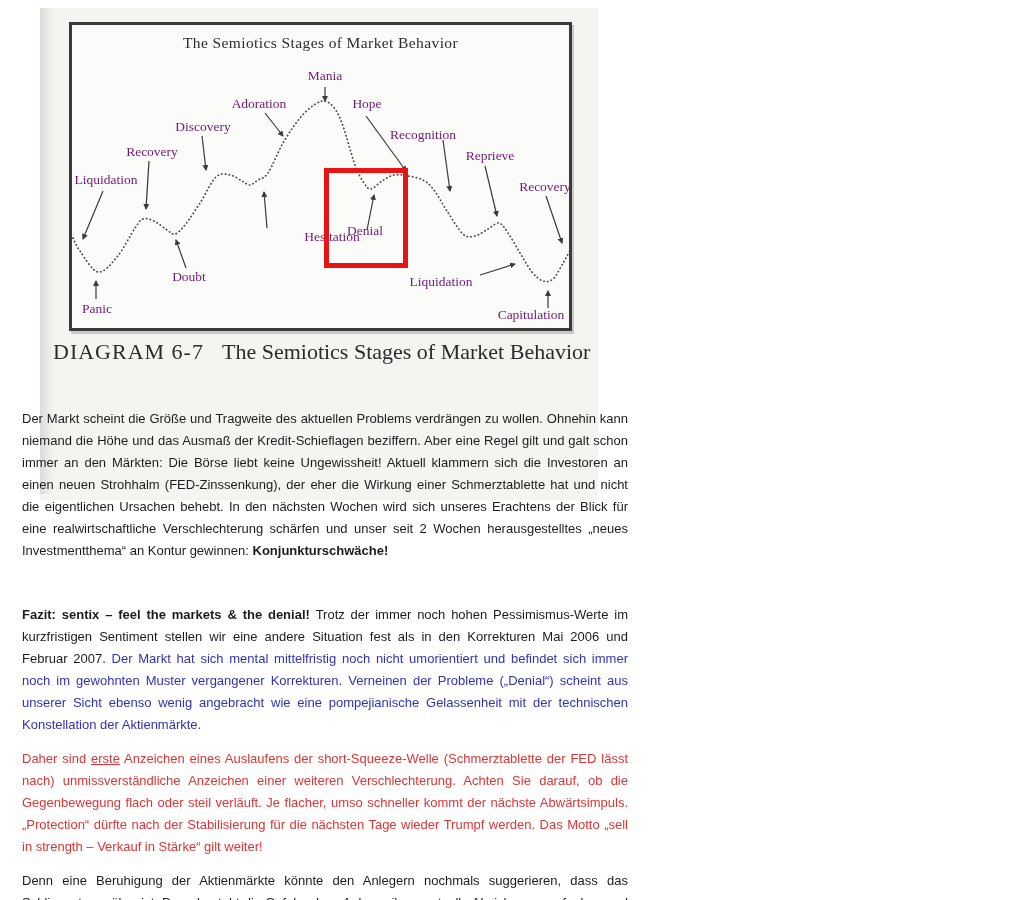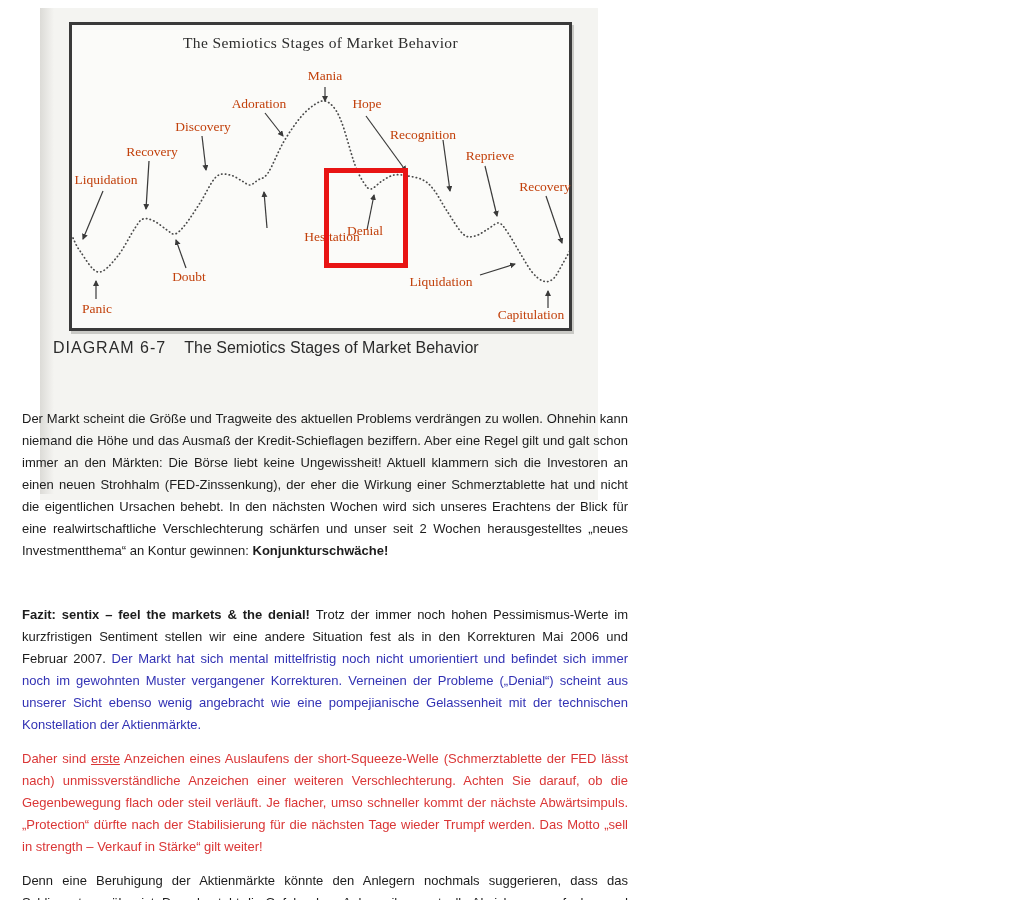--- a/index.html
+++ b/index.html
@@ -12,24 +12,24 @@
   .scan::before{content:'';position:absolute;left:0;top:0;bottom:6px;width:14px;
         background:linear-gradient(90deg,#dcdbd7,rgba(244,244,241,0));}
   .frame{position:absolute;left:29px;top:14px;width:503px;height:309px;
         box-sizing:border-box;border:3px solid #3a3a3a;background:#fbfbf9;
         box-shadow:2px 3px 0 rgba(120,120,115,.35);}
   .curve-svg{position:absolute;left:0;top:0;width:497px;height:303px;}
   .dtitle{position:absolute;top:9px;left:0;right:0;text-align:center;
         font-family:"Liberation Serif",serif;font-size:15.5px;color:#2d2d2d;
         letter-spacing:.4px;}
   .dlabel{position:absolute;transform:translate(-50%,-50%);white-space:nowrap;
-        font-family:"Liberation Serif",serif;font-size:13.5px;color:#c2410c;}
+        font-family:"Liberation Serif",serif;font-size:13.5px;color:#701a75;}
   .hbox{position:absolute;box-sizing:border-box;border:5px solid #e81414;}
-  .caption{position:absolute;left:13px;top:331px;font-family:Liberation Sans, sans-serif;
-        font-size:16px;color:#2b2b2b;white-space:nowrap;}
+  .caption{position:absolute;left:13px;top:331px;font-family:Liberation Serif, serif;
+        font-size:22px;color:#2b2b2b;white-space:nowrap;}
   .caption .tag{letter-spacing:1px;margin-right:18px;}
 
   
   .article{position:absolute;left:22px;top:408px;width:606px;
         font-size:13px;line-height:22px;text-align:justify;color:#1c1c1c;}
   .article p{margin:0 0 12px 0;}
   .article p.gap-before{margin-top:42px;}
   .b{font-weight:bold;}
   .u{text-decoration:underline;}
 </style>

